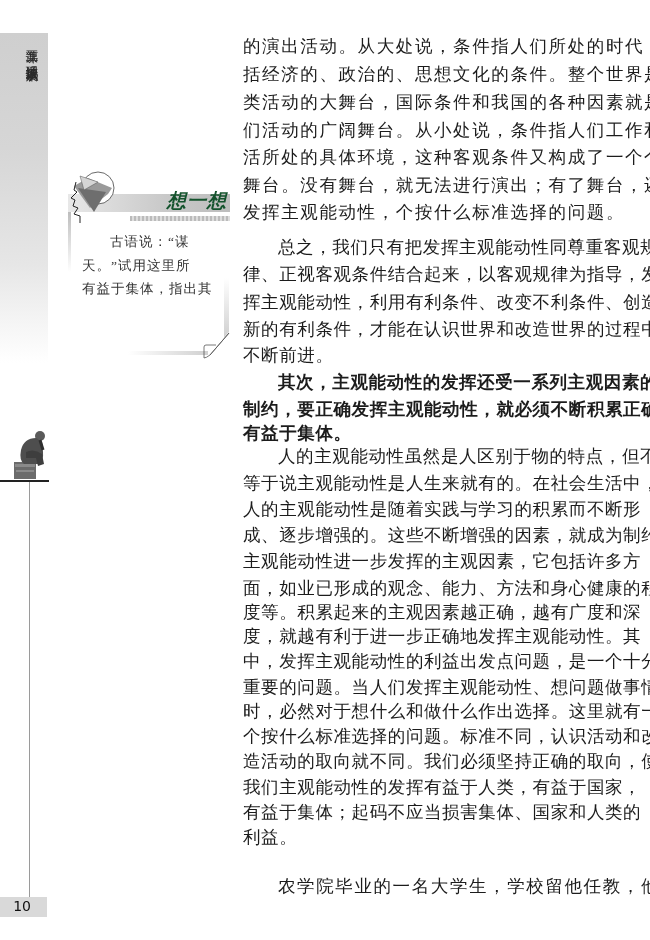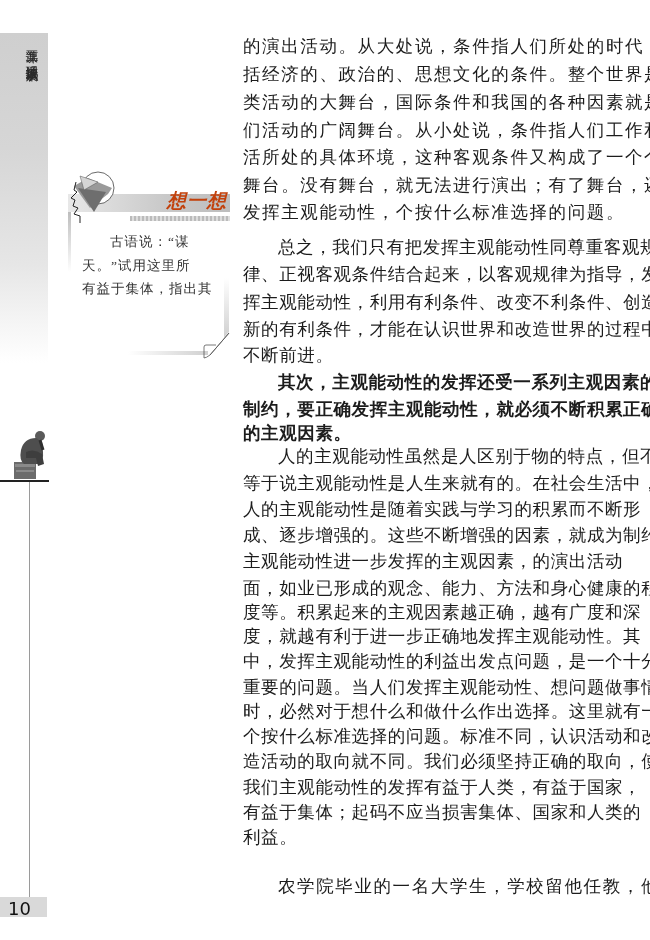--- a/index.html
+++ b/index.html
@@ -27,21 +27,21 @@
     position: absolute; left: 0; top: 26px; width: 162px; height: 18px;
     background: linear-gradient(to right, #e8e8e8, #c9c9c9 60%, #bdbdbd);
   }
   .think-band-stripe {
     position: absolute; left: 62px; top: 48px; width: 100px; height: 5px;
     background: repeating-linear-gradient(90deg, #bbb 0 2px, #ddd 2px 4px);
   }
   .think-title {
     position: absolute; right: 6px; top: 20px;
     font-family: Liberation Sans, sans-serif;
-    font-size: 19px; font-weight: bold; font-style: italic; color: #c2410c;
+    font-size: 19px; font-weight: bold; font-style: italic; color: #14532d;
     letter-spacing: 1px;
   }
   .think-left-border {
     position: absolute; left: 0; top: 44px; width: 3px; height: 60px;
     background: linear-gradient(to bottom, #bdbdbd, #ffffff);
   }
   .think-right-border {
     position: absolute; left: 156px; top: 110px; width: 5px; height: 60px;
     background: linear-gradient(to bottom, #ffffff, #cfcfcf);
   }
@@ -62,21 +62,21 @@
   .thinker { position: absolute; left: 12px; top: 428px; width: 38px; height: 52px; }
   .h-rule { position: absolute; left: 0; top: 480px; width: 49px; height: 2px; background: #222; }
   .v-rule { position: absolute; left: 29px; top: 482px; width: 1px; height: 415px; background: #9a9a9a; }
   .page-num-box {
     position: absolute; left: 0; top: 897px; width: 47px; height: 20px;
     background: #d9d9d9;
   }
   .page-num {
     position: absolute; right: 16px; top: 1px;
     font-family: "DejaVu Sans", "Liberation Sans", sans-serif;
-    font-size: 18px; color: #111; margin-left: 12px;
+    font-size: 14px; color: #111; margin-left: 12px;
   }
 
   
   .main { position: absolute; left: 243px; top: 0; width: 392px; }
   .ln {
     position: absolute; left: 0; white-space: nowrap;
     font-size: 17.5px; letter-spacing: 0.6px; color: #1c1c1c;
   }
   .kai { font-family: "DejaVu Serif", "Liberation Serif", serif; letter-spacing: 1.6px; }
   .sans { font-family: "DejaVu Sans", "Liberation Sans", sans-serif; }
@@ -143,27 +143,27 @@
   <div class="ln kai" style="top:200px">发挥主观能动性，个按什么标准选择的问题。</div>
 
   <div class="ln indent" style="top:235px">总之，我们只有把发挥主观能动性同尊重客观规</div>
   <div class="ln" style="top:262px">律、正视客观条件结合起来，以客观规律为指导，发</div>
   <div class="ln" style="top:290px">挥主观能动性，利用有利条件、改变不利条件、创造</div>
   <div class="ln" style="top:317px">新的有利条件，才能在认识世界和改造世界的过程中</div>
   <div class="ln" style="top:343px">不断前进。</div>
 
   <div class="ln indent bold sans" style="top:370px">其次，主观能动性的发挥还受一系列主观因素的</div>
   <div class="ln bold sans" style="top:397px">制约，要正确发挥主观能动性，就必须不断积累正确</div>
-  <div class="ln bold sans" style="top:421px">的主观因素。</div>
+  <div class="ln bold sans" style="top:421px">有益于集体。</div>
 
   <div class="ln indent" style="top:444px">人的主观能动性虽然是人区别于物的特点，但不</div>
   <div class="ln" style="top:471px">等于说主观能动性是人生来就有的。在社会生活中，</div>
   <div class="ln" style="top:497px">人的主观能动性是随着实践与学习的积累而不断形</div>
   <div class="ln" style="top:523px">成、逐步增强的。这些不断增强的因素，就成为制约</div>
-  <div class="ln" style="top:549px">主观能动性进一步发挥的主观因素，的演出活动</div>
+  <div class="ln" style="top:549px">主观能动性进一步发挥的主观因素，它包括许多方</div>
   <div class="ln" style="top:576px">面，如业已形成的观念、能力、方法和身心健康的程</div>
   <div class="ln" style="top:600px">度等。积累起来的主观因素越正确，越有广度和深</div>
   <div class="ln" style="top:624px">度，就越有利于进一步正确地发挥主观能动性。其</div>
   <div class="ln" style="top:649px">中，发挥主观能动性的利益出发点问题，是一个十分</div>
   <div class="ln" style="top:675px">重要的问题。当人们发挥主观能动性、想问题做事情</div>
   <div class="ln" style="top:699px">时，必然对于想什么和做什么作出选择。这里就有一</div>
   <div class="ln" style="top:724px">个按什么标准选择的问题。标准不同，认识活动和改</div>
   <div class="ln" style="top:749px">造活动的取向就不同。我们必须坚持正确的取向，使</div>
   <div class="ln" style="top:775px">我们主观能动性的发挥有益于人类，有益于国家，</div>
   <div class="ln" style="top:800px">有益于集体；起码不应当损害集体、国家和人类的</div>

